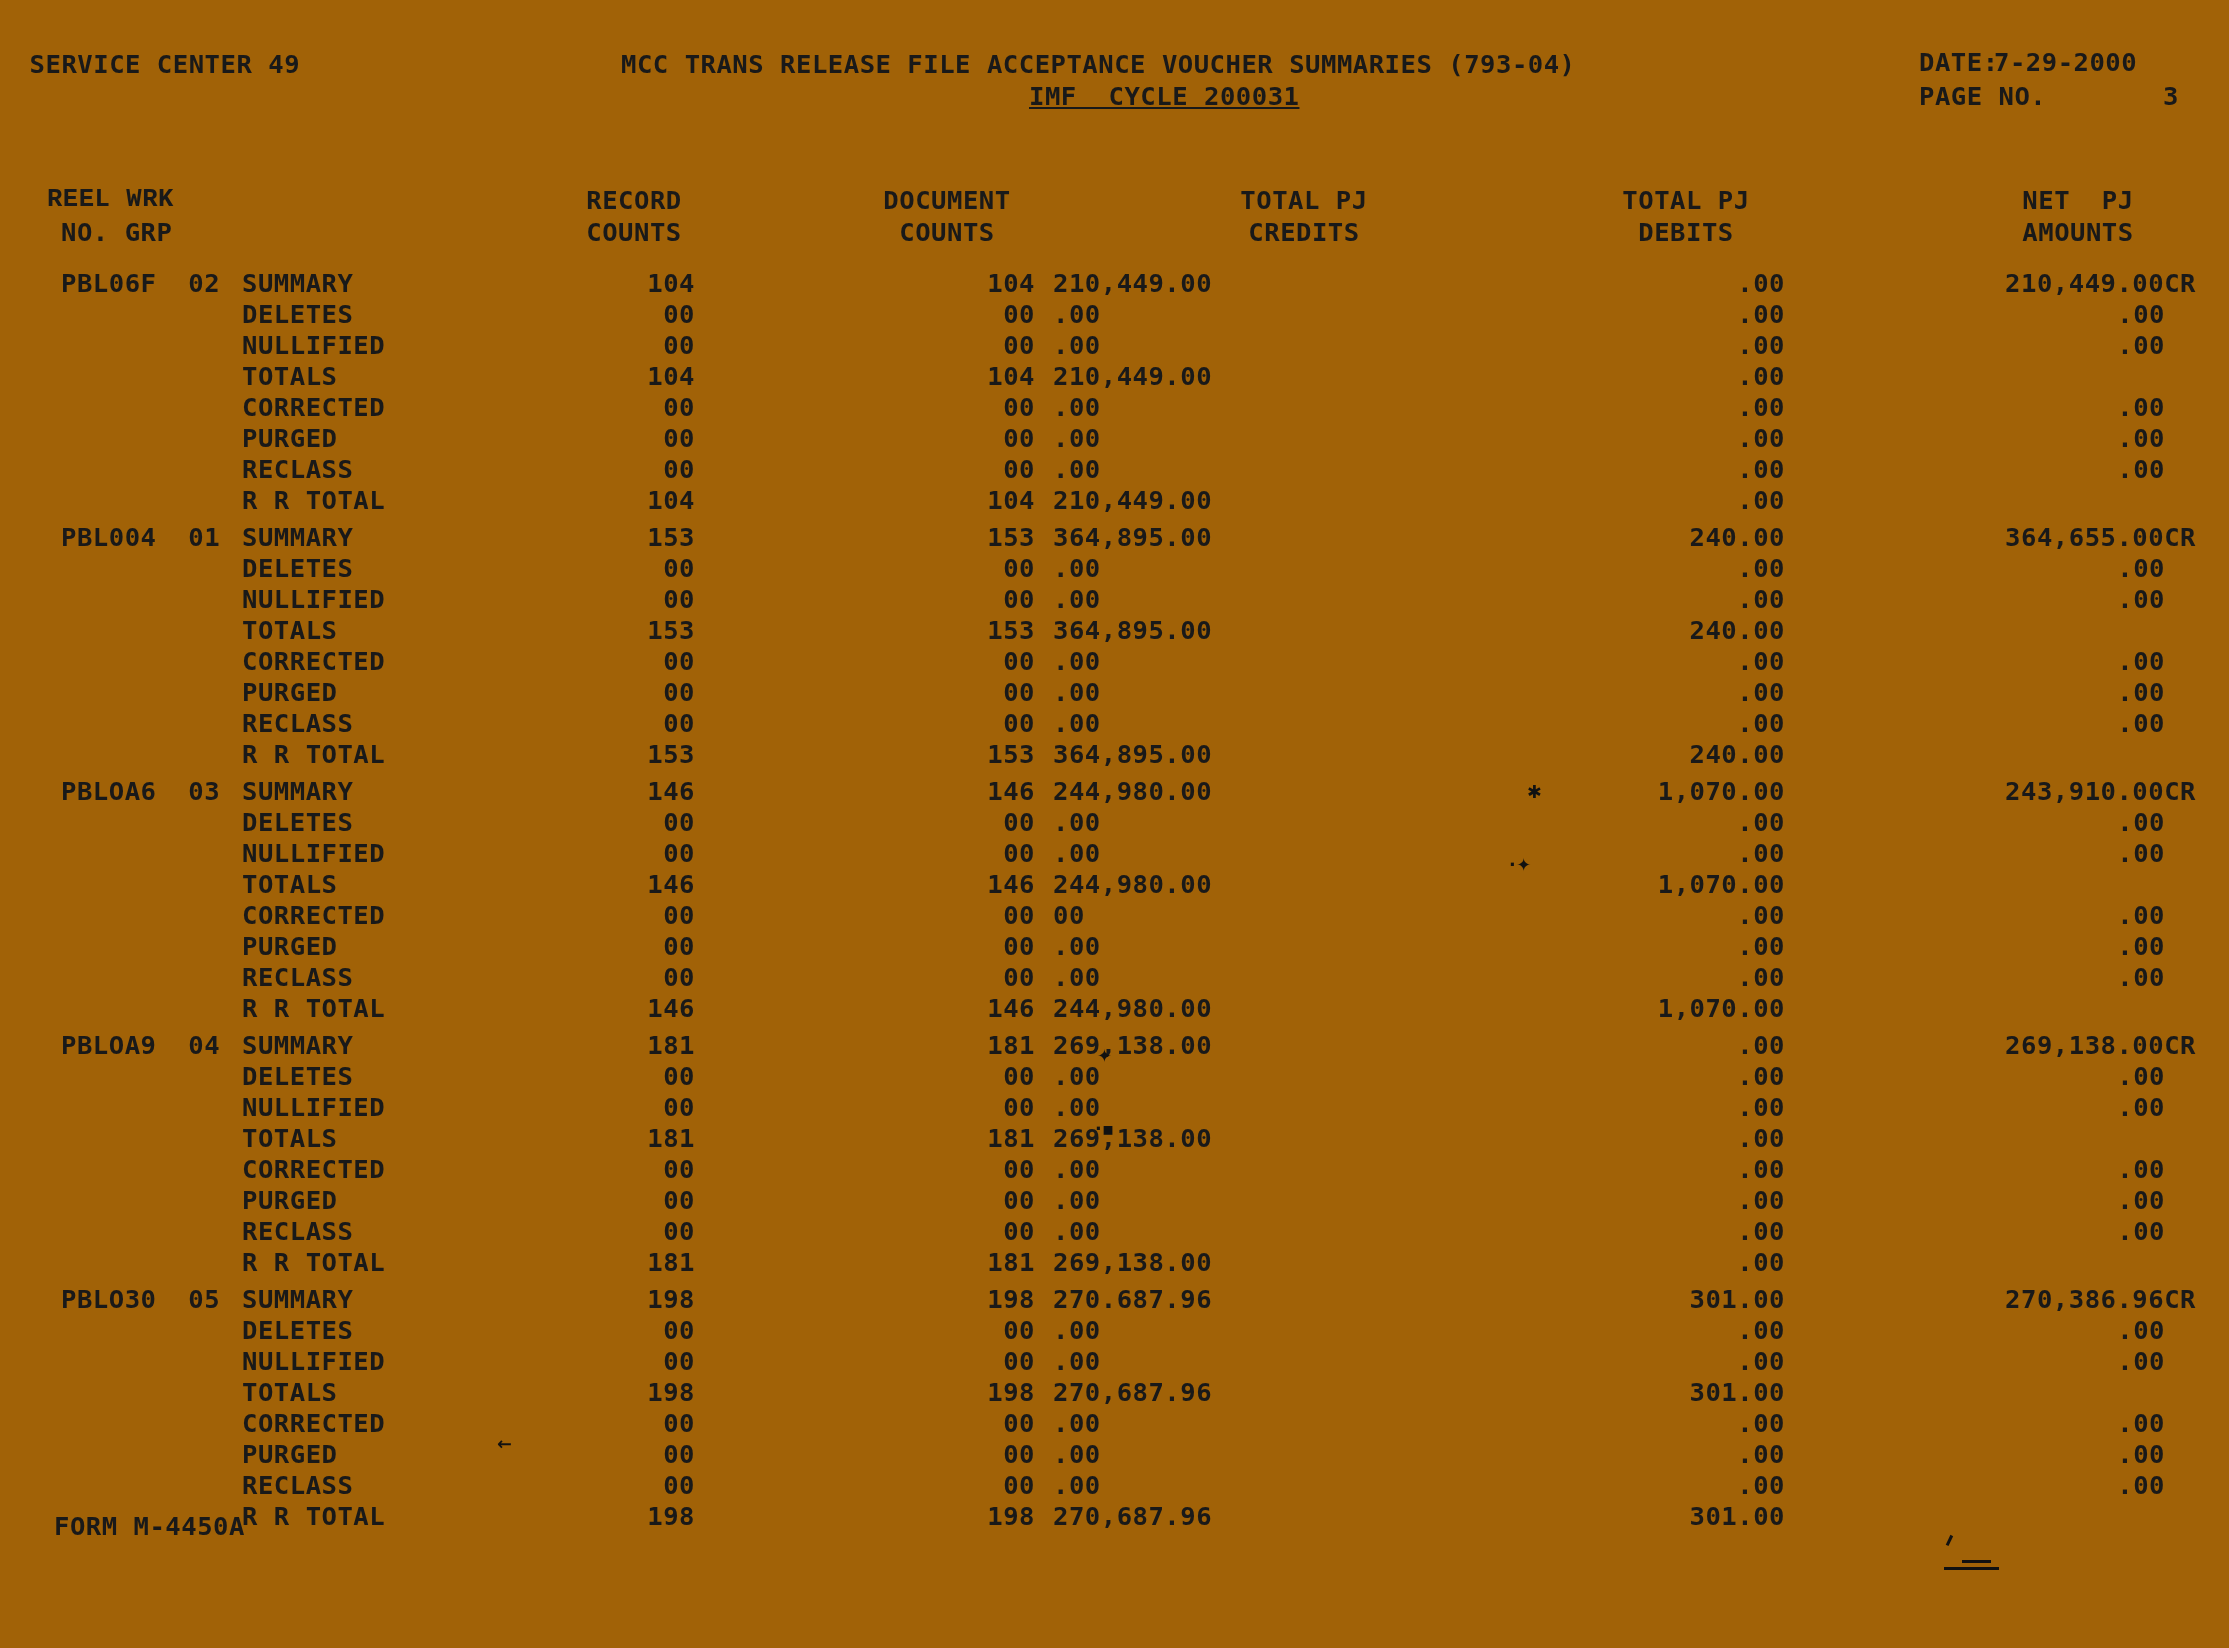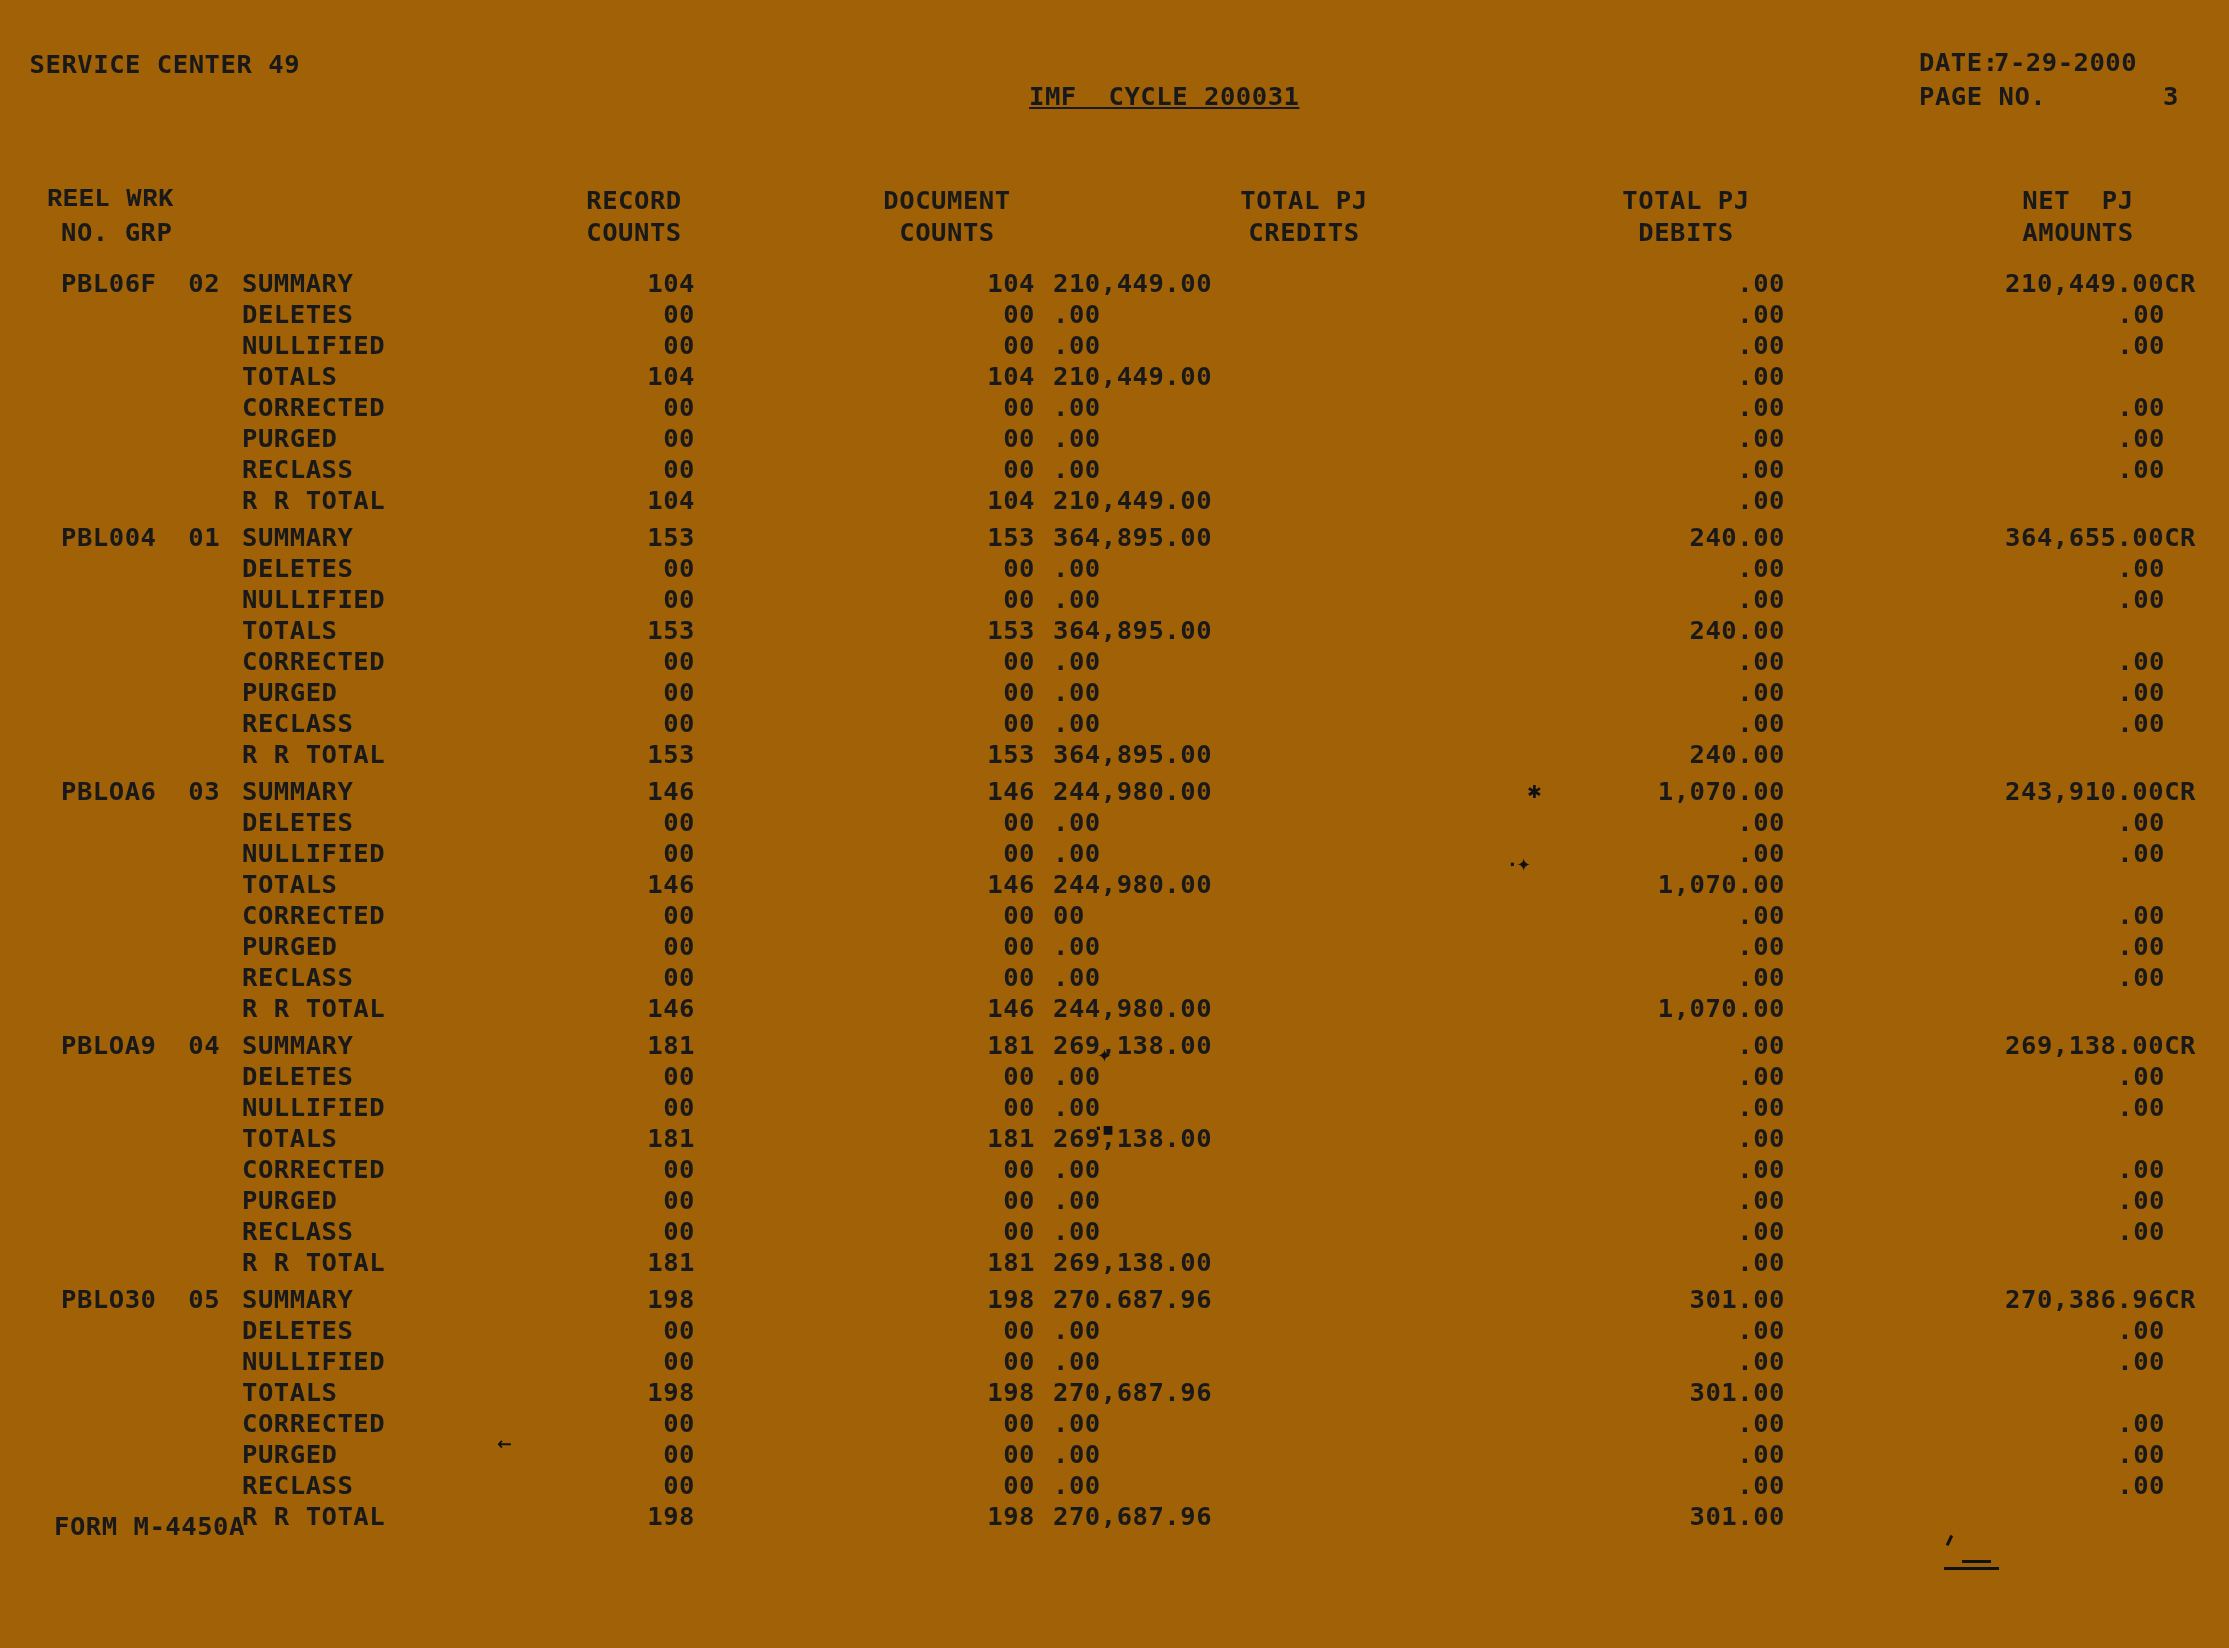--- a/index.html
+++ b/index.html
@@ -57,20 +57,21 @@
   .sq3{left:11.8px;top:0;  width:3px; height:10.8px;transform:rotate(25deg);}
   
   .pen{position:absolute;font-family:"DejaVu Sans", sans-serif;font-size:17.7px;color:#111;white-space:pre;}
 </style>
 </head>
 <body>
 
 <div class="page">
 
   <span class="pos sc">SERVICE CENTER 49</span>
+  <span class="pos title1">MCC TRANS RELEASE FILE ACCEPTANCE VOUCHER SUMMARIES (793-04)</span>
   <span class="pos date-label">DATE:</span>
   <span class="pos date-value">7-29-2000</span>
   <span class="pos title2">IMF  CYCLE 200031</span>
   <span class="pos page-label">PAGE NO.</span>
   <span class="pos page-value">3</span>
 
   <div>
     <span class="ch l1 reel1">REEL WRK</span>
     <span class="ch l2 reel2">NO. GRP</span>
     <span class="ch l1 cc x-rec">RECORD</span>

